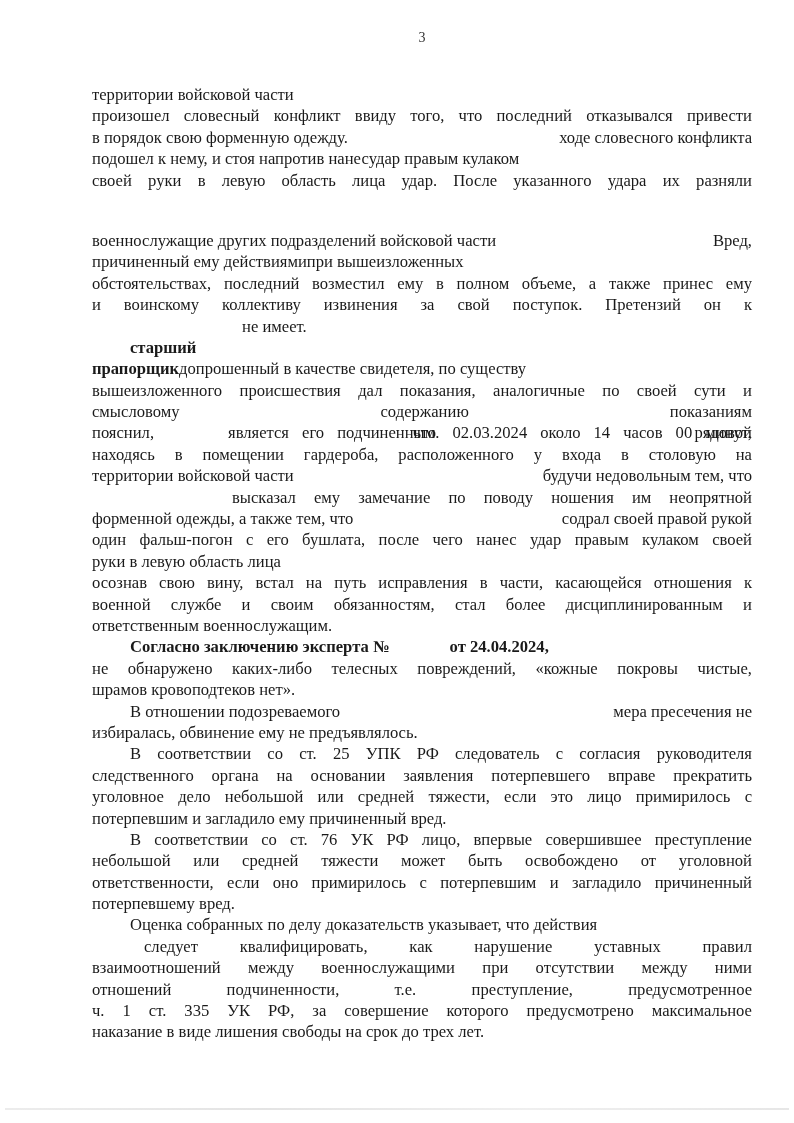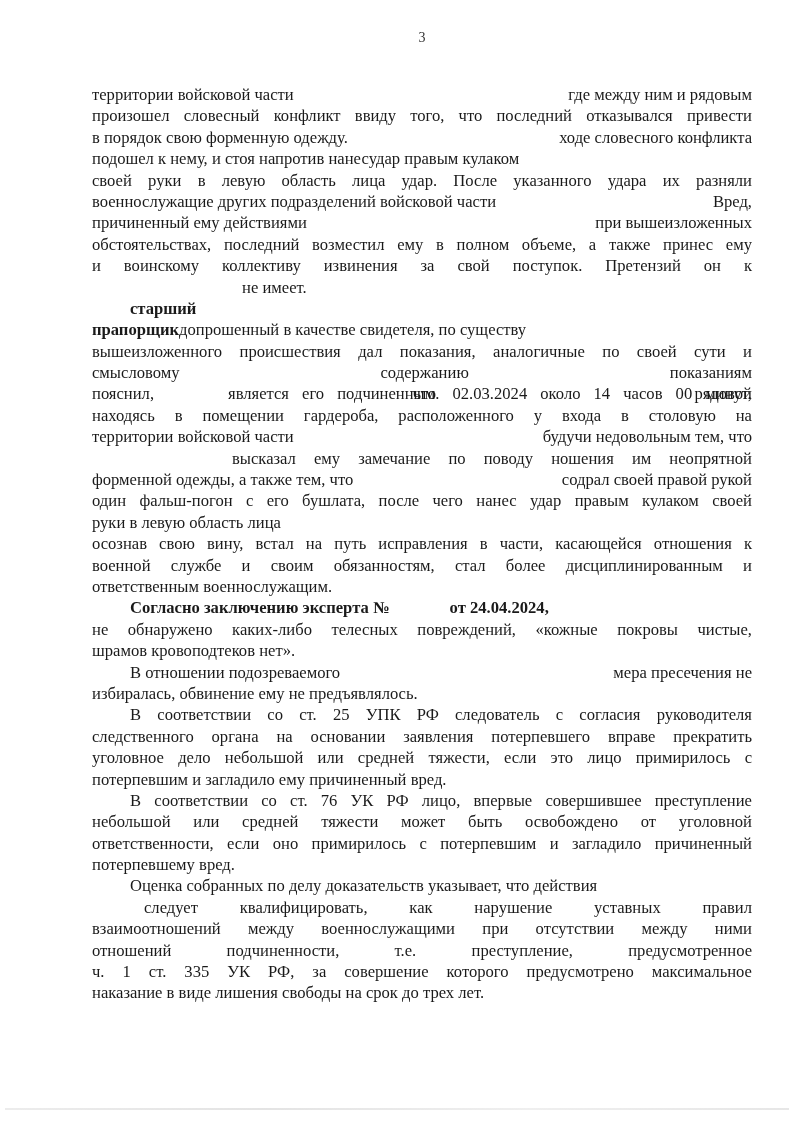--- a/index.html
+++ b/index.html
@@ -35,37 +35,36 @@
 <body>
 
 <div class="page">
   <div class="page-number">3</div>
 
   <div class="body-text">
 
     <div>
       <span class="line" style="display: flex; justify-content: space-between;">
           <span>территории войсковой части</span>
-          <span>где между ним и рядовым</span>
         </span>
       <span class="line">произошел словесный конфликт ввиду того, что последний отказывался привести</span>
       <span class="line" style="display: flex; justify-content: space-between; gap: 20px;">
           <span>в порядок свою форменную одежду.</span>
           <span>ходе словесного конфликта</span>
         </span>
       <span class="line" style="display: flex; justify-content: flex-start;">
           <span>подошел к нему, и стоя напротив нанес</span>
           <span>удар правым кулаком</span>
         </span>
       <span class="line">своей руки в левую область лица удар. После указанного удара их разняли</span>
-      <span class="line" style="display: flex; justify-content: space-between;">
+      <span class="line" style="display: flex; justify-content: space-between; margin-top: 39px;">
           <span>военнослужащие других подразделений войсковой части</span>
           <span>Вред,</span>
         </span>
-      <span class="line" style="display: flex; justify-content: space-between; gap: 40px;">
+      <span class="line" style="display: flex; justify-content: flex-start;">
           <span>причиненный ему действиями</span>
           <span>при вышеизложенных</span>
         </span>
       <span class="line">обстоятельствах, последний возместил ему в полном объеме, а также принес ему</span>
       <span class="line">и воинскому коллективу извинения за свой поступок. Претензий он к</span>
       <span class="line last"><span class="gap" style="width:150px"></span><span>не имеет.</span></span>
     </div>
 
     <div>
       <span class="line indent bold" style="display: flex; justify-content: space-between;">

